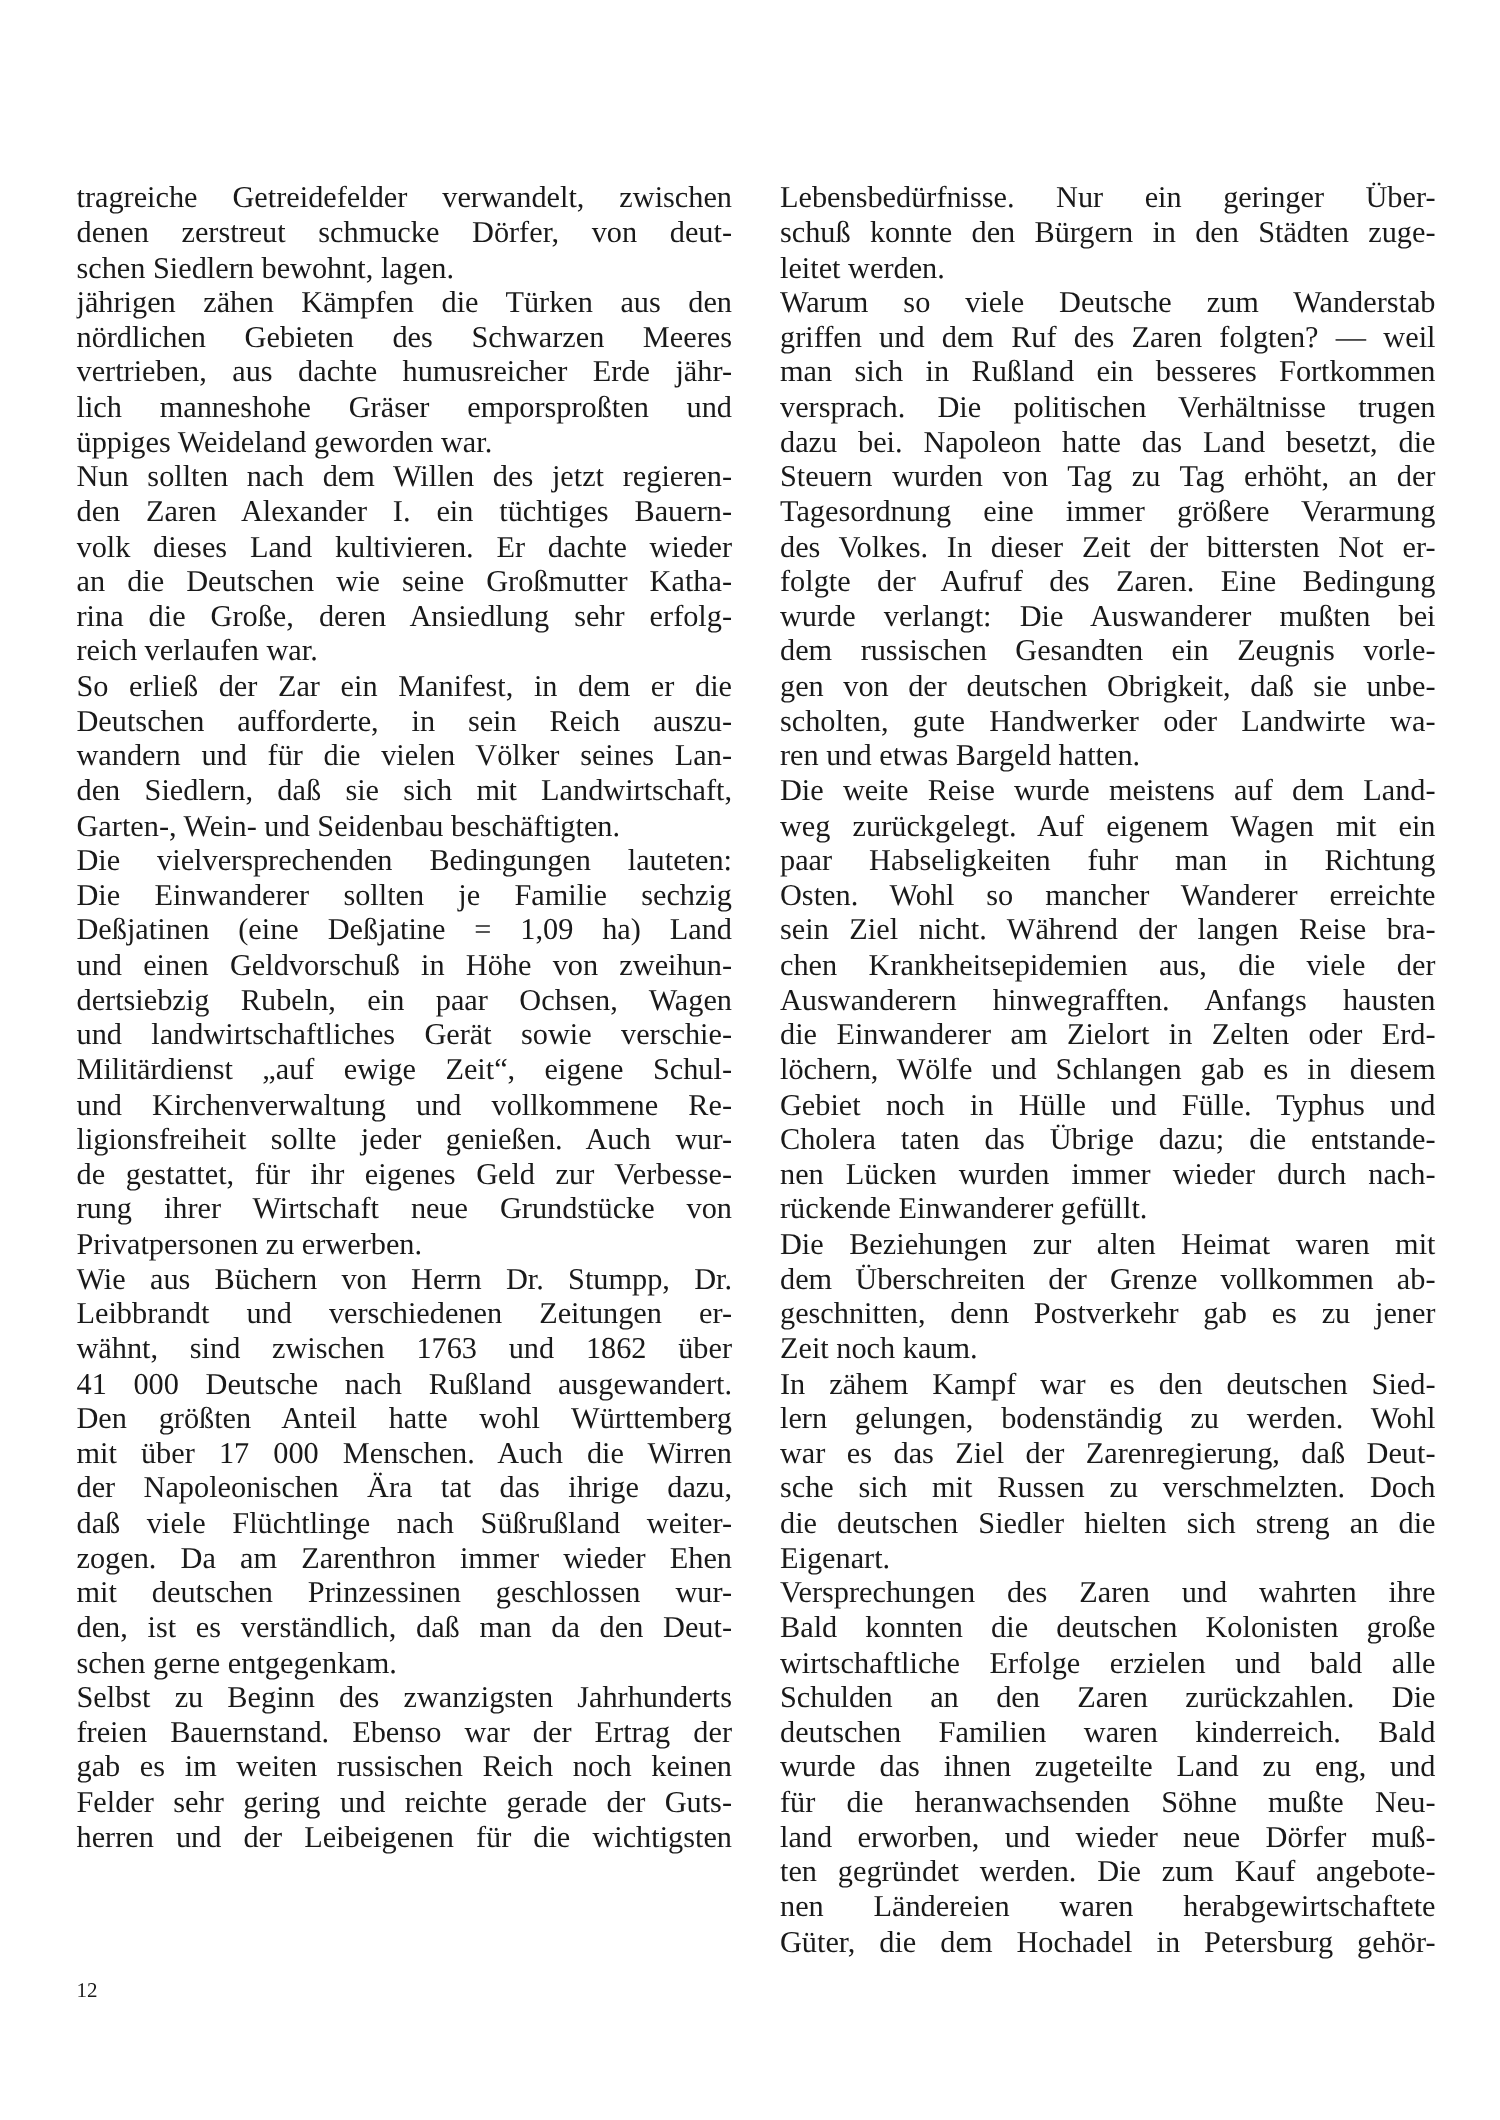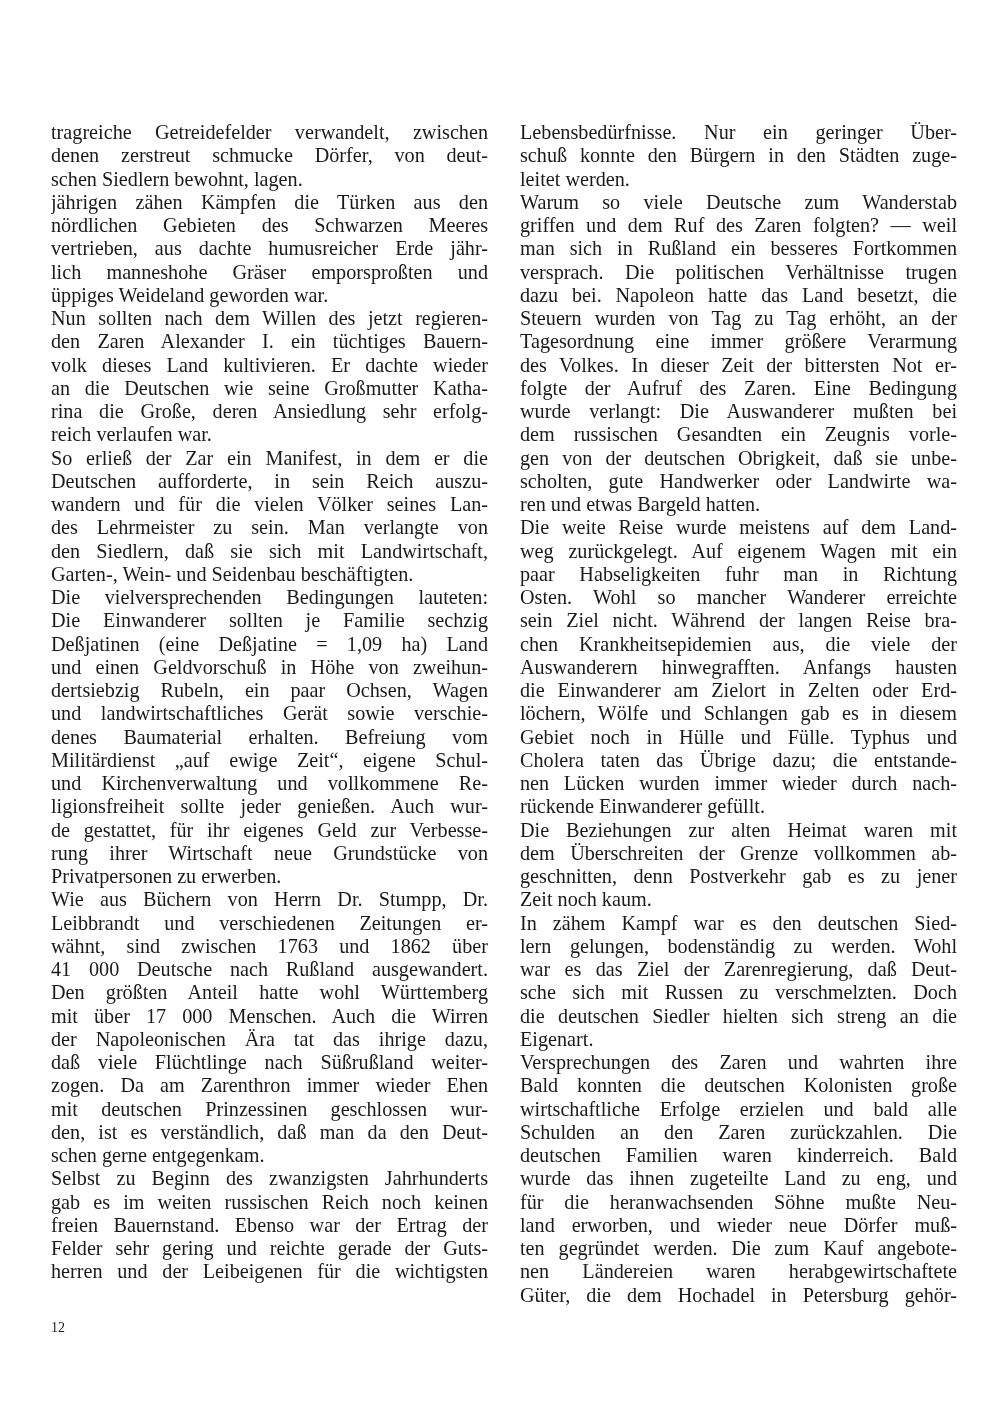--- a/index.html
+++ b/index.html
@@ -28,51 +28,49 @@
     <div class="line last">üppiges Weideland geworden war.</div>
     <div class="line">Nun sollten nach dem Willen des jetzt regieren-</div>
     <div class="line">den Zaren Alexander I. ein tüchtiges Bauern-</div>
     <div class="line">volk dieses Land kultivieren. Er dachte wieder</div>
     <div class="line">an die Deutschen wie seine Großmutter Katha-</div>
     <div class="line">rina die Große, deren Ansiedlung sehr erfolg-</div>
     <div class="line last">reich verlaufen war.</div>
     <div class="line">So erließ der Zar ein Manifest, in dem er die</div>
     <div class="line">Deutschen aufforderte, in sein Reich auszu-</div>
     <div class="line">wandern und für die vielen Völker seines Lan-</div>
-    <div class="line">des Lehrmeister zu sein. Man verlangte von</div>
     <div class="line">den Siedlern, daß sie sich mit Landwirtschaft,</div>
     <div class="line last">Garten-, Wein- und Seidenbau beschäftigten.</div>
     <div class="line">Die vielversprechenden Bedingungen lauteten:</div>
     <div class="line">Die Einwanderer sollten je Familie sechzig</div>
     <div class="line">Deßjatinen (eine Deßjatine = 1,09 ha) Land</div>
     <div class="line">und einen Geldvorschuß in Höhe von zweihun-</div>
     <div class="line">dertsiebzig Rubeln, ein paar Ochsen, Wagen</div>
     <div class="line">und landwirtschaftliches Gerät sowie verschie-</div>
-    <div class="line">denes Baumaterial erhalten. Befreiung vom</div>
     <div class="line">Militärdienst „auf ewige Zeit“, eigene Schul-</div>
     <div class="line">und Kirchenverwaltung und vollkommene Re-</div>
     <div class="line">ligionsfreiheit sollte jeder genießen. Auch wur-</div>
     <div class="line">de gestattet, für ihr eigenes Geld zur Verbesse-</div>
     <div class="line">rung ihrer Wirtschaft neue Grundstücke von</div>
     <div class="line last">Privatpersonen zu erwerben.</div>
     <div class="line">Wie aus Büchern von Herrn Dr. Stumpp, Dr.</div>
     <div class="line">Leibbrandt und verschiedenen Zeitungen er-</div>
     <div class="line">wähnt, sind zwischen 1763 und 1862 über</div>
     <div class="line">41 000 Deutsche nach Rußland ausgewandert.</div>
     <div class="line">Den größten Anteil hatte wohl Württemberg</div>
     <div class="line">mit über 17 000 Menschen. Auch die Wirren</div>
     <div class="line">der Napoleonischen Ära tat das ihrige dazu,</div>
     <div class="line">daß viele Flüchtlinge nach Süßrußland weiter-</div>
     <div class="line">zogen. Da am Zarenthron immer wieder Ehen</div>
     <div class="line">mit deutschen Prinzessinen geschlossen wur-</div>
     <div class="line">den, ist es verständlich, daß man da den Deut-</div>
     <div class="line last">schen gerne entgegenkam.</div>
     <div class="line">Selbst zu Beginn des zwanzigsten Jahrhunderts</div>
+    <div class="line">freien Bauernstand. Ebenso war der Ertrag der</div>
     <div class="line">gab es im weiten russischen Reich noch keinen</div>
-    <div class="line">freien Bauernstand. Ebenso war der Ertrag der</div>
     <div class="line">Felder sehr gering und reichte gerade der Guts-</div>
     <div class="line">herren und der Leibeigenen für die wichtigsten</div>
   </div>
 <div class="col right">
     <div class="line">Lebensbedürfnisse. Nur ein geringer Über-</div>
     <div class="line">schuß konnte den Bürgern in den Städten zuge-</div>
     <div class="line last">leitet werden.</div>
     <div class="line">Warum so viele Deutsche zum Wanderstab</div>
     <div class="line">griffen und dem Ruf des Zaren folgten? — weil</div>
     <div class="line">man sich in Rußland ein besseres Fortkommen</div>

